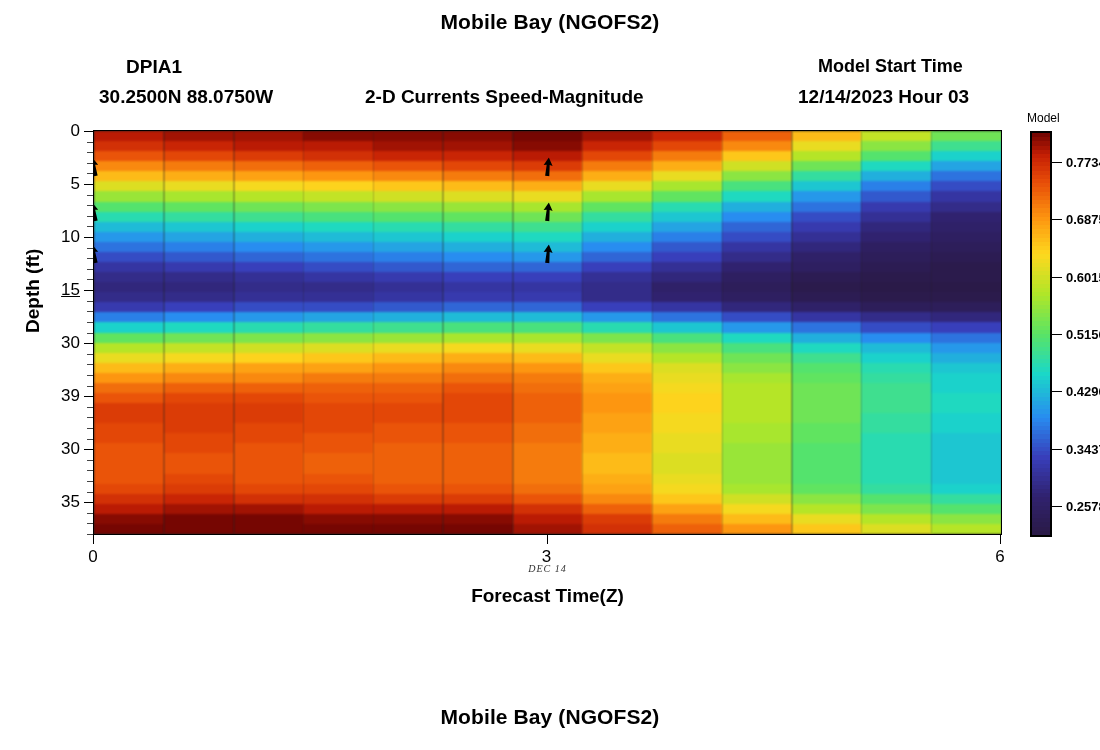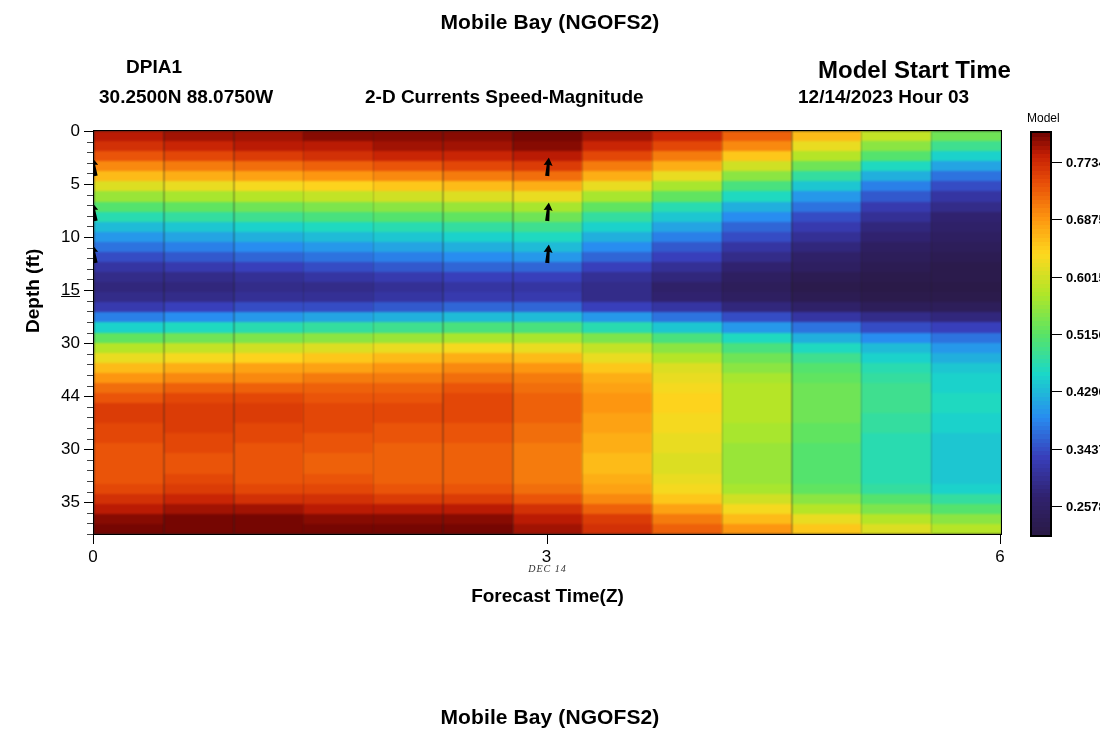--- a/index.html
+++ b/index.html
@@ -22,21 +22,21 @@
   .station-name{
     position:absolute;left:99px;top:56px;font-size:19px;font-weight:bold;margin-left:27px;
   }
   .station-coords{
     position:absolute;left:99px;top:86px;font-size:19px;font-weight:bold;
   }
   .subtitle{
     position:absolute;left:365px;top:86px;font-size:19px;font-weight:bold;
   }
   .mst-label{
-    position:absolute;left:818px;top:56px;font-size:24px;font-weight:bold;
+    position:absolute;left:818px;top:56px;font-size:18px;font-weight:bold;
   }
   .mst-value{
     position:absolute;left:798px;top:86px;font-size:19px;font-weight:bold;
   }
 
   
   .plot-frame{
     position:absolute;left:93px;top:130px;width:909px;height:405px;
     border:1px solid #000;box-sizing:border-box;overflow:hidden;
     background:#222;
@@ -179,21 +179,21 @@
       <div class="ytick minor" style="top: 361.579px;"></div>
       <div class="ytick" style="top: 372.184px;"></div>
       <div class="ytick minor" style="top: 382.789px;"></div>
       <div class="ytick minor" style="top: 393.395px;"></div>
       <div class="ytick minor" style="top: 404px;"></div>
       <div class="ylabel" style="top: 1px;">0</div>
       <div class="ylabel" style="top: 54.0263px;">5</div>
       <div class="ylabel" style="top: 107.053px;">10</div>
       <div class="ylabel" style="top: 160.079px; text-decoration: underline;">15</div>
       <div class="ylabel" style="top: 213.105px;">30</div>
-      <div class="ylabel" style="top: 266.132px;">44</div>
+      <div class="ylabel" style="top: 266.132px;">39</div>
       <div class="ylabel" style="top: 319.158px;">30</div>
       <div class="ylabel" style="top: 372.184px;">35</div>
     </div>
   <div class="yaxis-title">Depth (ft)</div>
 
   <div class="xaxis" id="xaxis">
       <div class="xtick" style="left: 0px;"></div>
       <div class="xlabel" style="left: 0px;">0</div>
       <div class="xtick" style="left: 453.5px;"></div>
       <div class="xlabel" style="left: 453.5px;">3</div>

